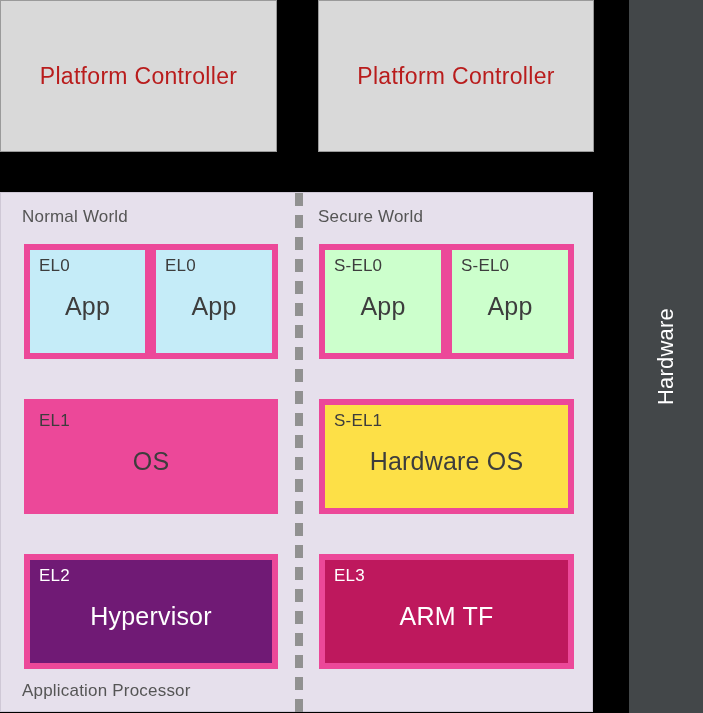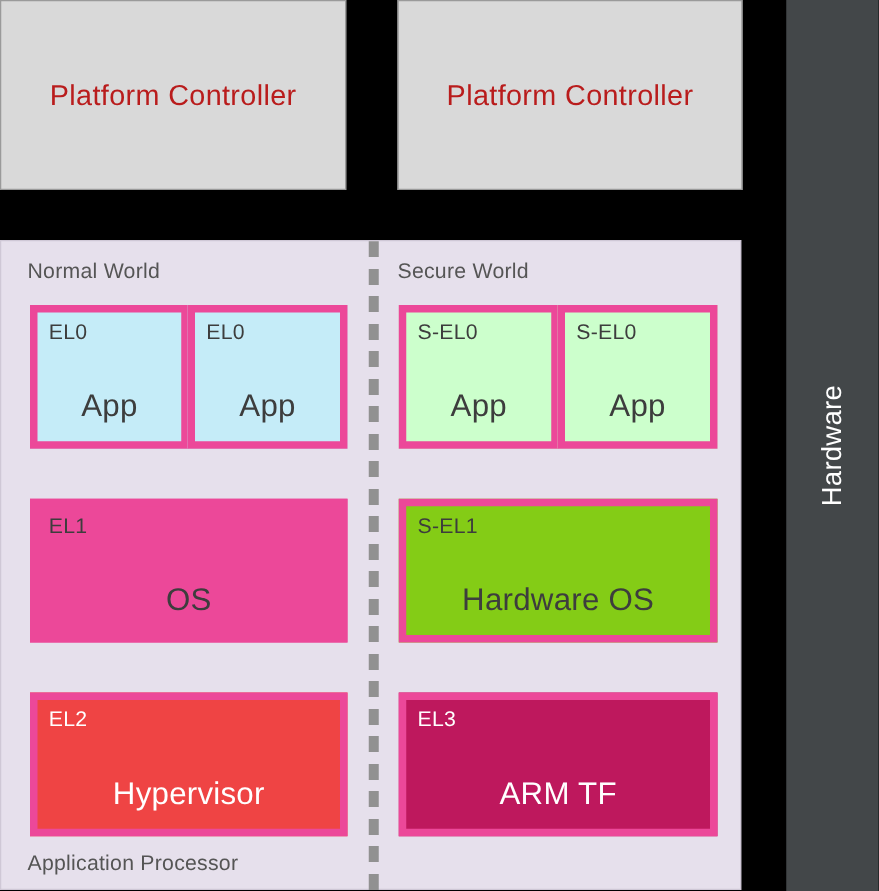--- a/index.html
+++ b/index.html
@@ -130,37 +130,37 @@
     top: 0;
     width: 100%;
     height: 100%;
     display: flex;
     align-items: center;
     justify-content: center;
     font-size: 25px;
     letter-spacing: 0.2px;
     white-space: nowrap;
   }
-  .el-name.shift-down { padding-top: 10px; margin-top: 19px; }
+  .el-name.shift-down { padding-top: 10px; }
 
   .dark-text .el-tag, .dark-text .el-name { color: #3d3d3d; }
   .light-text .el-tag, .light-text .el-name { color: #ffffff; }
 
   
   #el-app-nw-0 { left: 23px;  top: 51px;  width: 127px; height: 115px; background: #c5ecf8; }
   #el-app-nw-1 { left: 149px; top: 51px;  width: 128px; height: 115px; background: #c5ecf8; }
   #el-app-sw-0 { left: 318px; top: 51px;  width: 128px; height: 115px; background: #ccffcc; }
   #el-app-sw-1 { left: 445px; top: 51px;  width: 128px; height: 115px; background: #ccffcc; }
 
   
   #el-os-nw { left: 23px;  top: 206px; width: 254px; height: 115px; background: #ec4899; }
-  #el-os-sw { left: 318px; top: 206px; width: 255px; height: 115px; background: #84cc16; }
-
-  
-  #el-fw-nw { left: 23px;  top: 361px; width: 254px; height: 115px; background: #ef4444; }
+  #el-os-sw { left: 318px; top: 206px; width: 255px; height: 115px; background: #fde047; }
+
+  
+  #el-fw-nw { left: 23px;  top: 361px; width: 254px; height: 115px; background: #701a75; }
   #el-fw-sw { left: 318px; top: 361px; width: 255px; height: 115px; background: #be185d; }
 </style>
 </head>
 <body>
 
 <div id="canvas">
 
   <div class="hardware-bar">
     <div class="hardware-label">Hardware</div>
   </div>

